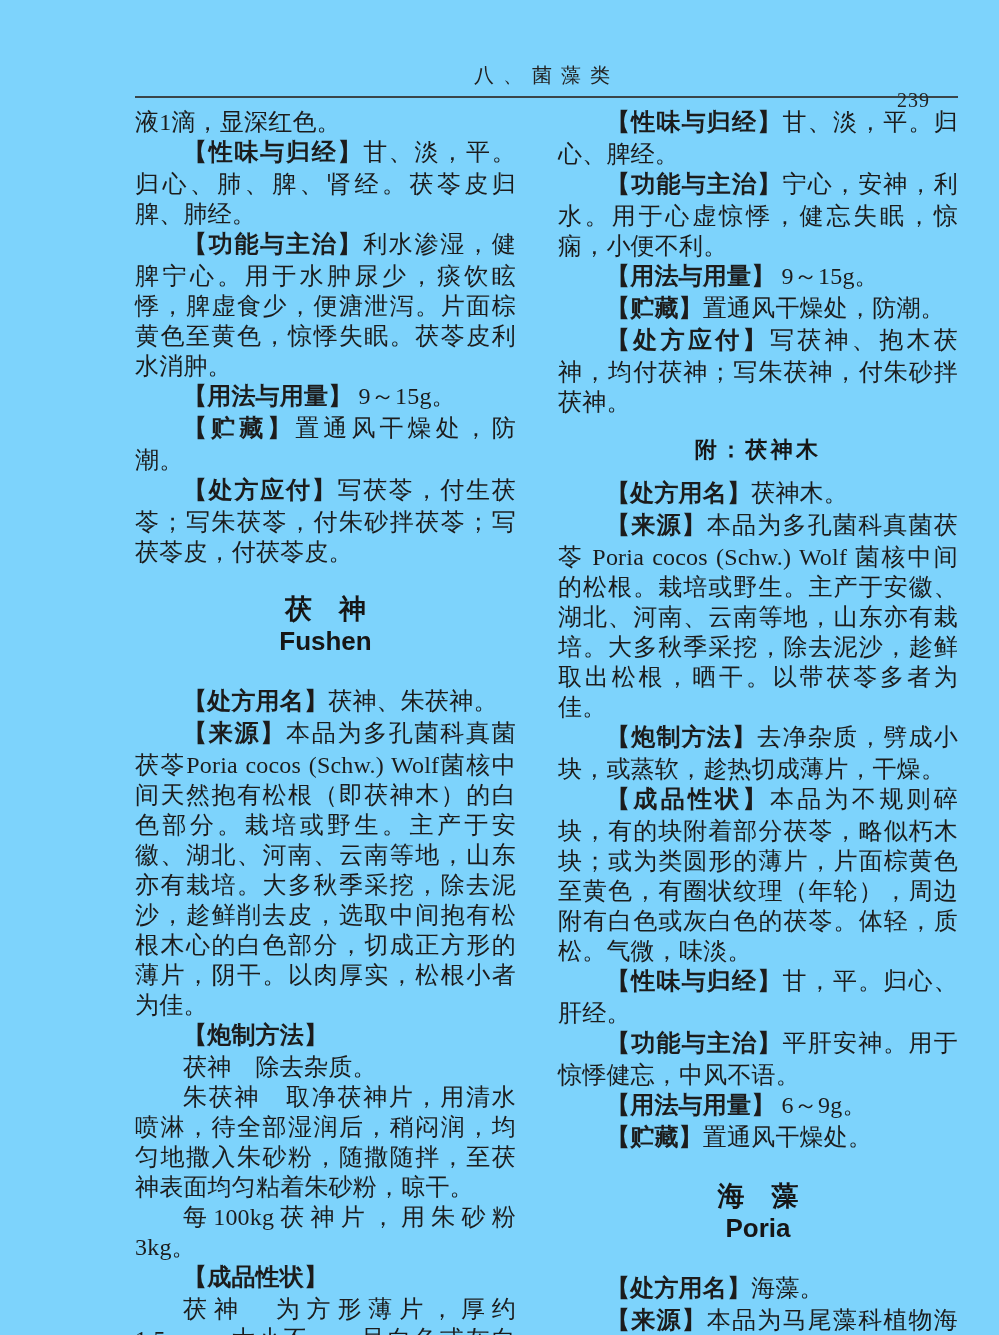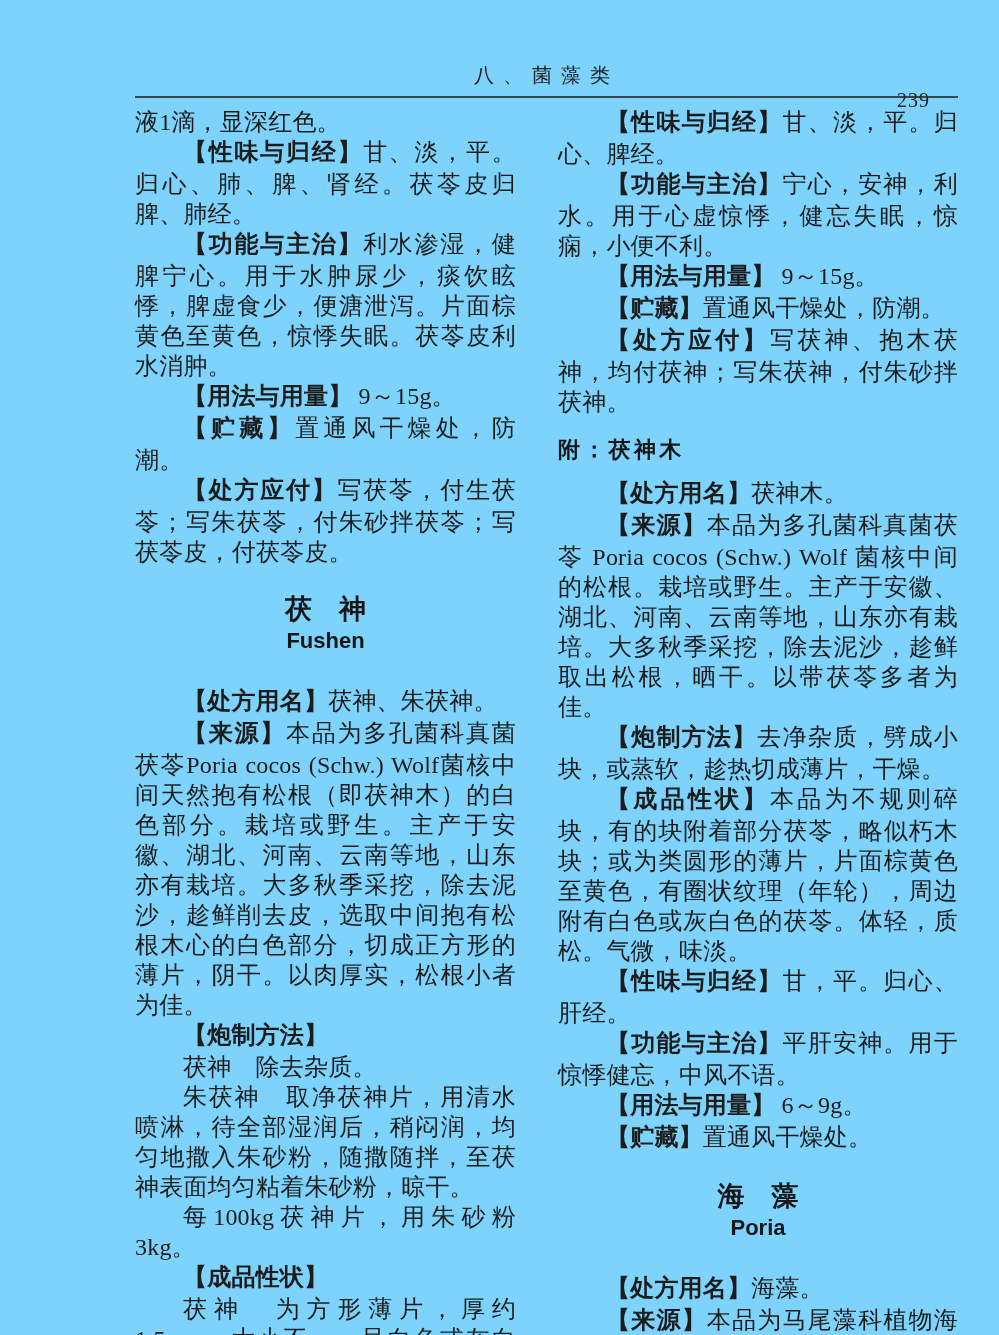--- a/index.html
+++ b/index.html
@@ -72,29 +72,29 @@
     margin: 26px 0 2px 0;
     text-align: center;
     font-size: 27px;
     line-height: 32px;
     font-weight: bold;
     color: #161616;
   }
   .title-py {
     margin: 0 0 31px 0;
     text-align: center;
-    font-size: 22px;
+    font-size: 26px;
     line-height: 28px;
     font-weight: bold;
     font-family: "Liberation Sans", "DejaVu Sans", sans-serif;
     color: #161616;
   }
   .appendix-heading {
     margin: 19px 0 14px 0;
-    text-align: left;
+    text-align: center;
     font-size: 22px;
     line-height: 28px;
     font-weight: bold;
     letter-spacing: 0.15em;
     color: #161616;
   }
 </style>
 </head>
 <body>
 

